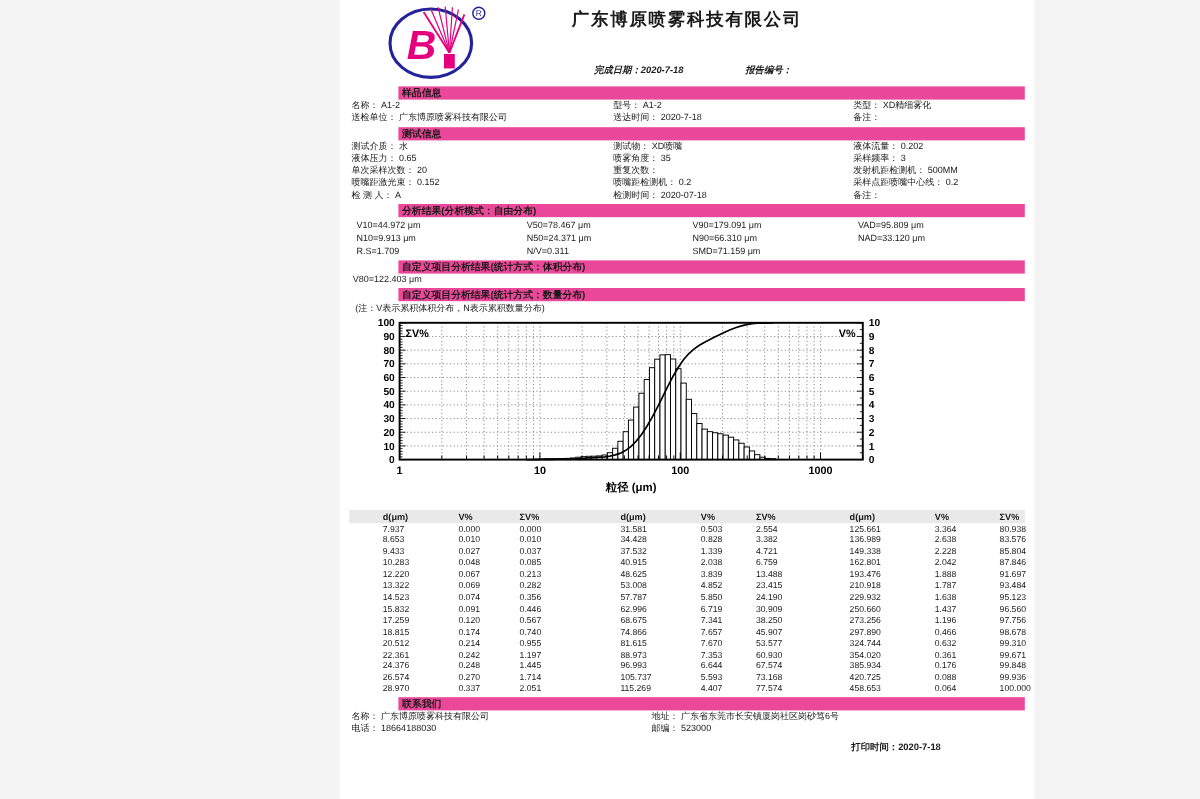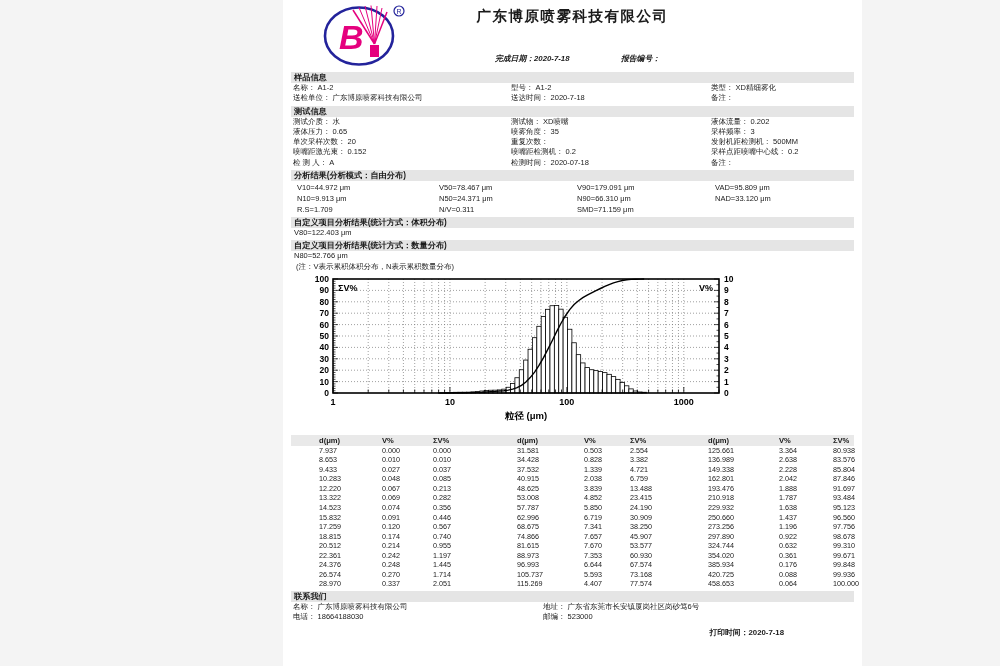--- a/index.html
+++ b/index.html
@@ -6,22 +6,22 @@
   body{width:1000px;height:666px;background:#f4f4f4;overflow:hidden;}
   .page{position:relative;margin-left:283px;width:579px;height:666px;background:#fff;
         box-sizing:border-box;padding:0 8px;font-family:"Liberation Sans",sans-serif;
         font-size:7.5px;color:#1a1a1a;}
   .header{position:relative;height:70px;}
   .logo{position:absolute;left:28px;top:3px;width:88px;height:64px;}
   .company{position:absolute;left:0;right:0;top:7px;text-align:center;
            font-size:14.5px;font-weight:bold;letter-spacing:1.5px;}
   .date-item{position:absolute;top:53px;font-size:7.8px;font-weight:bold;font-style:italic;}
   .d1{left:204px;} .d2{left:330px;}
-  .secbar{background:#e5e5e5;font-weight:bold;font-size:8.2px;line-height:11px;
-          padding-left:3px;margin-top:2px;}
+  .secbar{background:#ec4899;font-weight:bold;font-size:8.2px;line-height:11px;
+          padding-left:3px;margin-top:2px;margin-left:41px;}
   .grid3{display:grid;grid-template-columns:218px 200px 1fr;line-height:10.3px;padding-left:2px;}
   .grid4{display:grid;grid-template-columns:142px 138px 138px 1fr;line-height:9.2px;
          padding-left:6px;padding-top:2px;}
   .single{line-height:10px;padding-left:3px;}
   .note{line-height:10px;padding-left:5px;margin-top:1px;}
   .chartwrap{margin-top:1px;margin-left:12px;}
   .dtable{margin-top:2px;}
   .trow{display:grid;grid-template-columns:47px 35px 68px 51px 30px 62px 55px 38px 1fr;
         padding-left:28px;line-height:9.55px;font-size:7.2px;gap:16px;}
   .thead{background:#e9e9e9;font-weight:bold;line-height:11px;font-size:7.6px;}
@@ -118,21 +118,20 @@
         <span>N/V=0.311</span>
         <span>SMD=71.159 μm</span>
         <span></span>
       </div>
     </div>
 
   <div class="secbar">自定义项目分析结果(统计方式：体积分布)</div>
   <div class="single">V80=122.403 μm</div>
 
   <div class="secbar">自定义项目分析结果(统计方式：数量分布)</div>
-  <div class="single">N80=52.766 μm</div>
 
   <div class="note">(注：V表示累积体积分布，N表示累积数量分布)</div>
 
   <div class="chartwrap">
     <svg id="chart-svg" width="460" height="158">
         <line x1="65.20040062614589" y1="6" x2="65.20040062614589" y2="120" stroke="#777" stroke-width="0.7" stroke-dasharray="1,2"></line>
         <line x1="85.79131500280272" y1="6" x2="85.79131500280272" y2="120" stroke="#777" stroke-width="0.7" stroke-dasharray="1,2"></line>
         <line x1="100.40080125229177" y1="6" x2="100.40080125229177" y2="120" stroke="#777" stroke-width="0.7" stroke-dasharray="1,2"></line>
         <line x1="111.73279916513883" y1="6" x2="111.73279916513883" y2="120" stroke="#777" stroke-width="0.7" stroke-dasharray="1,2"></line>
         <line x1="120.99171562894861" y1="6" x2="120.99171562894861" y2="120" stroke="#777" stroke-width="0.7" stroke-dasharray="1,2"></line>
@@ -461,21 +460,21 @@
           <span>97.756</span>
         </div>
         <div class="trow">
           <span>18.815</span>
           <span>0.174</span>
           <span>0.740</span>
           <span>74.866</span>
           <span>7.657</span>
           <span>45.907</span>
           <span>297.890</span>
-          <span>0.922</span>
+          <span>0.466</span>
           <span>98.678</span>
         </div>
         <div class="trow">
           <span>20.512</span>
           <span>0.214</span>
           <span>0.955</span>
           <span>81.615</span>
           <span>7.670</span>
           <span>53.577</span>
           <span>324.744</span>

